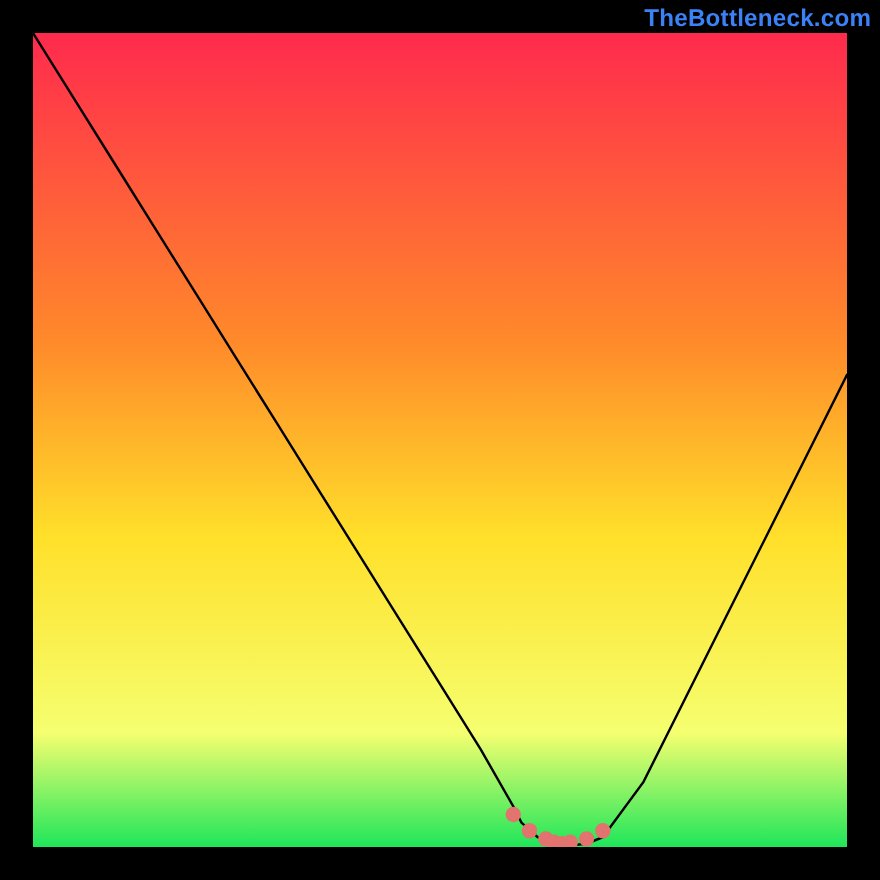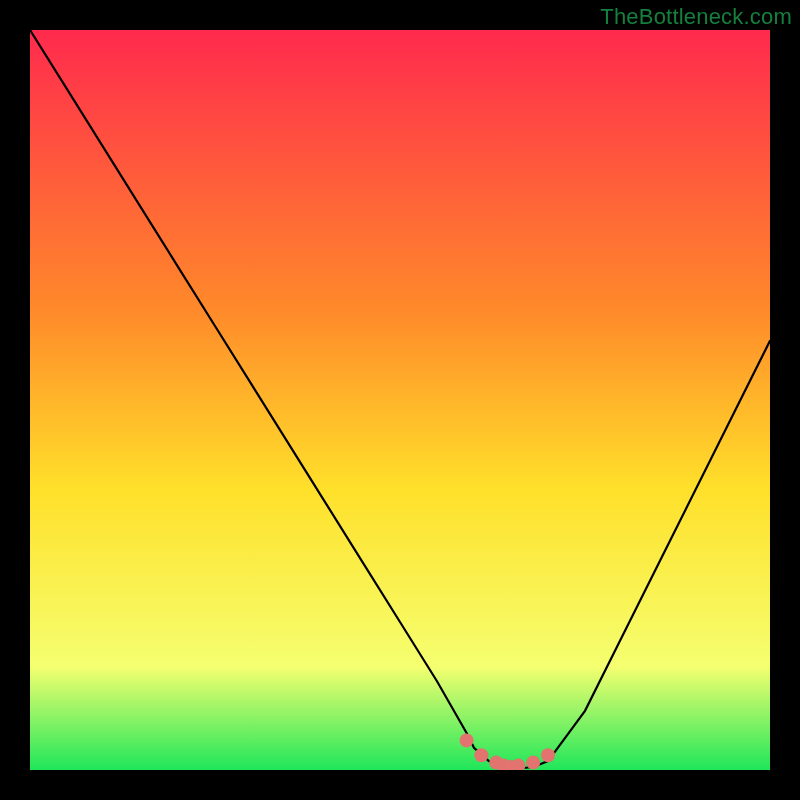--- a/index.html
+++ b/index.html
@@ -14,23 +14,23 @@
   .frame {
     position: relative;
     width: 800px;
     height: 800px;
     background: #000;
   }
   .watermark {
     position: absolute;
     top: 4px;
     right: 8px;
-    color: #15803d;
+    color: #3b82f6;
     font-size: 22px;
-    font-weight: 400;
+    font-weight: 700;
     letter-spacing: 0.2px;
     z-index: 10;
   }
   .plot-area {
     position: absolute;
     left: 30px;
     top: 30px;
     width: 740px;
     height: 740px;
   }

